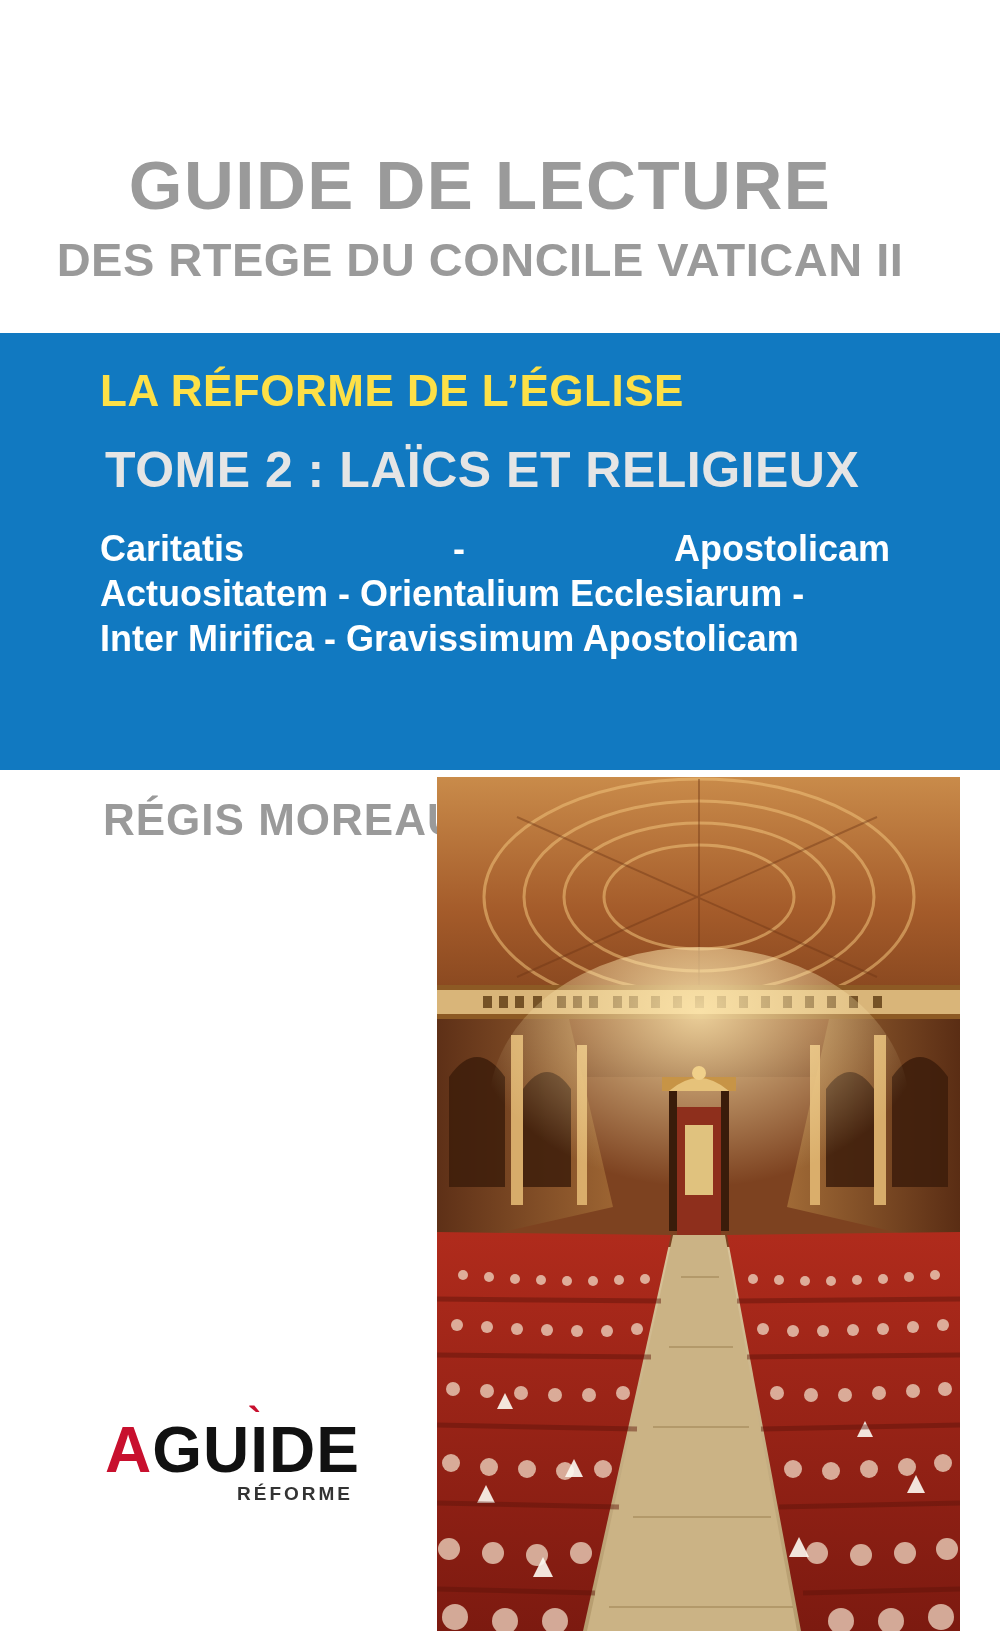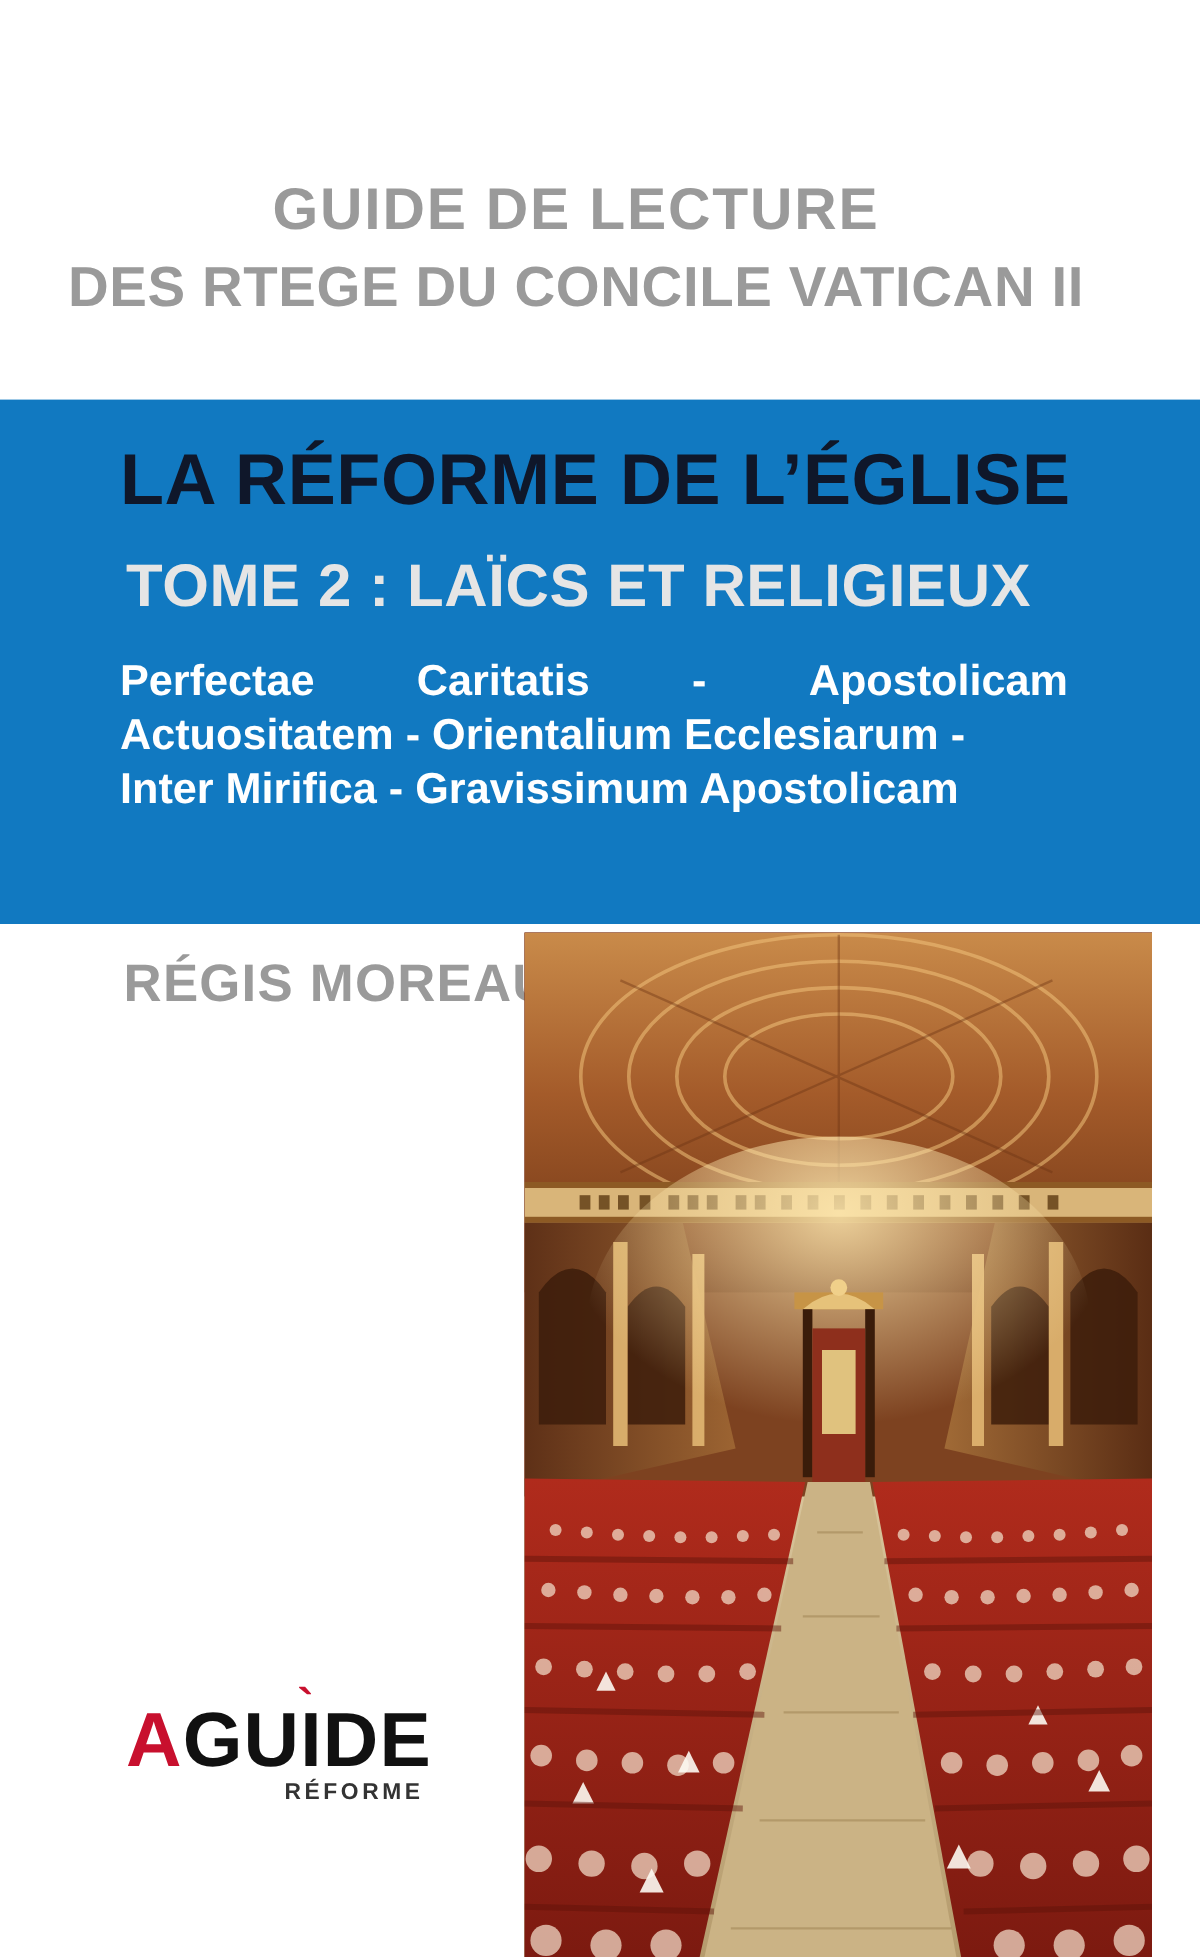--- a/index.html
+++ b/index.html
@@ -23,21 +23,21 @@
   .series-block {
     position: absolute;
     left: 0;
     top: 150px;
     width: 1000px;
     text-align: center;
     padding-right: 40px;
     box-sizing: border-box;
   }
   .series-title {
-    font-size: 49px;
+    font-size: 69px;
     line-height: 1.05;
     font-weight: bold;
     letter-spacing: 1.5px;
     color: #9a9a9a;
     margin: 0;
     white-space: nowrap;
   }
   .series-subtitle {
     font-size: 47px;
     line-height: 1.2;
@@ -53,23 +53,23 @@
     position: absolute;
     left: 0;
     top: 333px;
     width: 1000px;
     height: 437px;
     background: #1179c1;
     box-sizing: border-box;
     padding: 34px 28px 0 100px;
   }
   .main-title {
-    font-size: 60px;
-    font-weight: bold;
-    color: #0f172a;
+    font-size: 44px;
+    font-weight: bold;
+    color: #fde047;
     letter-spacing: 0.5px;
     margin: 0;
     line-height: 1.1;
     white-space: nowrap;
   }
   .tome-title {
     font-size: 50px;
     font-weight: bold;
     color: #e5e5e5;
     letter-spacing: 0.5px;
@@ -163,21 +163,20 @@
     <h1 class="series-title">GUIDE DE LECTURE</h1>
     <h2 class="series-subtitle">DES RTEGE DU CONCILE VATICAN II</h2>
   </div>
 
   <div class="blue-band">
     <div class="main-title">LA RÉFORME DE L’ÉGLISE</div>
     <div class="tome-title">TOME 2 : LAÏCS ET RELIGIEUX</div>
 
     <div class="docs-list">
       <div class="docs-line justify">
-        <span>Perfectae</span>
         <span>Caritatis</span>
         <span>-</span>
         <span>Apostolicam</span>
       </div>
       <div class="docs-line">Actuositatem - Orientalium Ecclesiarum -</div>
       <div class="docs-line">Inter Mirifica - Gravissimum Apostolicam</div>
     </div>
   </div>
 
   <div class="author">RÉGIS MOREAU</div>

